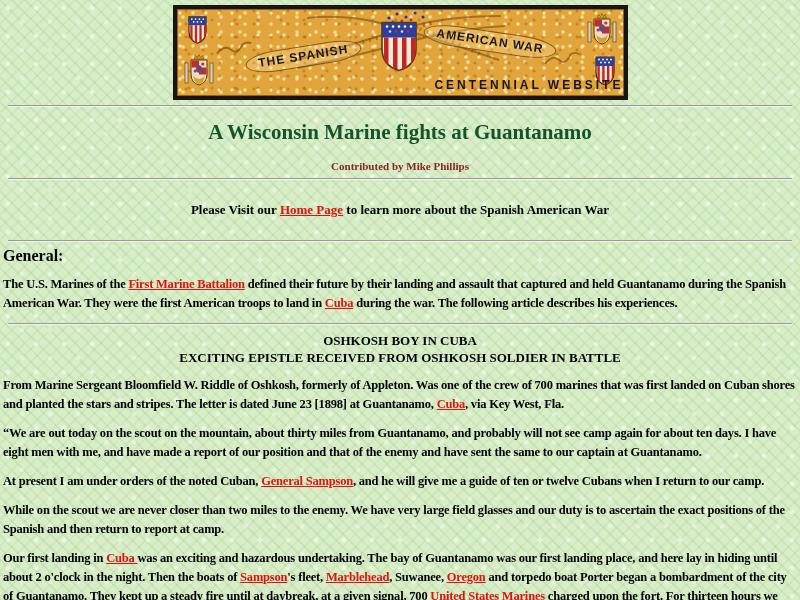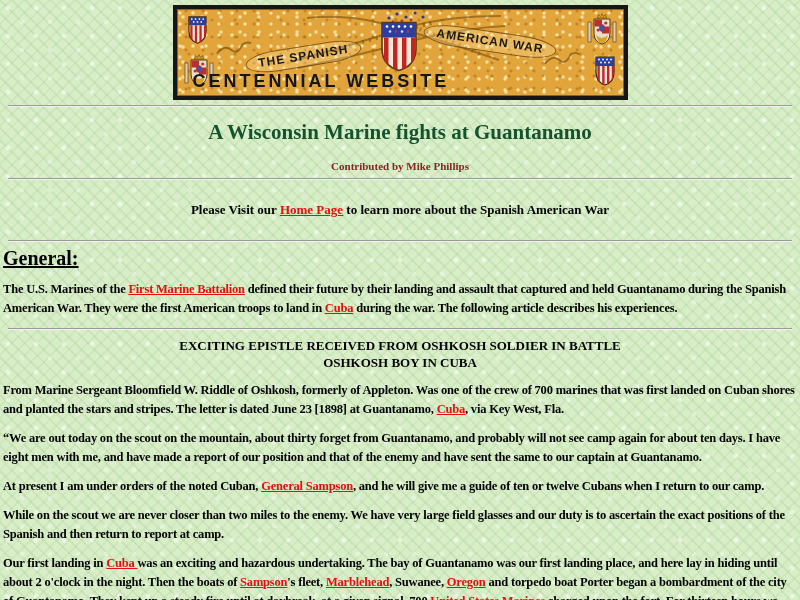--- a/index.html
+++ b/index.html
@@ -43,31 +43,31 @@
     position:absolute;z-index:3;white-space:nowrap;color:#181818;
     font-family:"Liberation Sans",sans-serif;font-weight:bold;font-size:12px;letter-spacing:1px;
     padding:2px 12px 3px;
     border:1.5px solid rgba(110,66,8,.8);
     background:rgba(255,232,165,.30);
     border-radius:50% / 95%;
   }
   .ribbon-left{left:68px;top:37px;transform:rotate(-9deg);}
   .ribbon-right{left:246px;top:22px;transform:rotate(8.5deg);}
   .caption{
-    position:absolute;z-index:3;left:16px;right:0;bottom:4px;text-align:left;
-    font-family:"Liberation Sans",sans-serif;font-weight:bold;font-size:18px;
+    position:absolute;z-index:3;left:16px;right:0;bottom:4px;text-align:right;
+    font-family:"Liberation Sans",sans-serif;font-weight:bold;font-size:12px;
     letter-spacing:3px;color:#161616;
   }
   
   hr.rule{border:none;border-top:1px solid #9a9a9a;border-bottom:1px solid #eef5e8;height:0;margin:5px 5px;}
   
   .page-title{font-size:21px;font-weight:bold;color:#14532d;text-align:center;margin:13px 0 0;}
   .contributed{font-size:11px;font-weight:bold;color:#8b2323;text-align:center;margin:15px 0 6px;}
   .visit{font-size:13px;font-weight:bold;text-align:center;margin:22px 0;}
-  .general{font-size:20px;font-weight:bold;margin:0 0 0;text-decoration:underline;}
+  .general{font-size:16px;font-weight:bold;margin:0 0 0;}
   .bodytext{font-size:12.5px;font-weight:bold;line-height:19px;letter-spacing:-0.2px;margin:10px 0;}
   .headlines{margin:7px 0 9px;}
   .headline{font-size:13px;font-weight:bold;text-align:center;line-height:17px;margin:0;}
   a.rlink{color:#e8100c;font-weight:bold;text-decoration:underline;cursor:pointer;}
 </style>
 </head>
 <body>
 
 <div class="banner">
 
@@ -214,21 +214,21 @@
 
 <hr class="rule">
 
 <h3 class="general">General:</h3>
 
 <p class="bodytext">The U.S. Marines of the <a href="#" class="rlink">First Marine Battalion</a> defined their future by their landing and assault that captured and held Guantanamo during the Spanish American War. They were the first American troops to land in <a href="#" class="rlink">Cuba</a> during the war. The following article describes his experiences.</p>
 
 <hr class="rule">
 
 <div class="headlines">
+  <div class="headline">OSHKOSH BOY IN CUBA</div>
   <div class="headline">EXCITING EPISTLE RECEIVED FROM OSHKOSH SOLDIER IN BATTLE</div>
-  <div class="headline">OSHKOSH BOY IN CUBA</div>
 </div>
 
 <p class="bodytext">From Marine Sergeant Bloomfield W. Riddle of Oshkosh, formerly of Appleton.  Was one of the crew of 700 marines that was first landed on Cuban  shores and planted the stars and stripes.  The letter is dated June 23 [1898] at Guantanamo, <a href="#" class="rlink">Cuba</a>, via Key West, Fla.</p>
-<p class="bodytext">“We are out today on the scout on the mountain, about thirty forget from Guantanamo, and probably will not see camp again for about ten days. I have eight men with me, and have made a report of our position and that of the enemy and have sent the same to our captain at Guantanamo.</p>
+<p class="bodytext">“We are out today on the scout on the mountain, about thirty miles from Guantanamo, and probably will not see camp again for about ten days. I have eight men with me, and have made a report of our position and that of the enemy and have sent the same to our captain at Guantanamo.</p>
 <p class="bodytext">At present I am under orders of the noted Cuban, <a href="#" class="rlink">General Sampson</a>, and he will give me a guide of ten or twelve Cubans when I return to our camp.</p>
 <p class="bodytext">While on the scout we are never closer than two miles to the enemy.  We have very large field glasses and our duty is to ascertain the exact positions of the Spanish and then return to report at camp.</p>
 <p class="bodytext">Our first landing in <a href="#" class="rlink">Cuba </a>was an exciting and hazardous undertaking.  The bay of Guantanamo was our first landing place, and here lay in hiding until about 2 o'clock in the night.  Then the boats of <a href="#" class="rlink">Sampson</a>'s fleet, <a href="#" class="rlink">Marblehead</a>, Suwanee, <a href="#" class="rlink">Oregon</a> and torpedo boat Porter began a bombardment of the city of Guantanamo.  They kept up a steady fire until at daybreak, at a given signal, 700 <a href="#" class="rlink">United States Marines</a> charged upon the fort.  For thirteen hours we fought with Yankee pluck and about  7 o'clock the next evening the Spaniards gave way and retreated.  Then our boys gave such a yell of victory that it could be heard a good mile.  That yell I shall never forget as long as I live.</p>
 
 </body></html>

